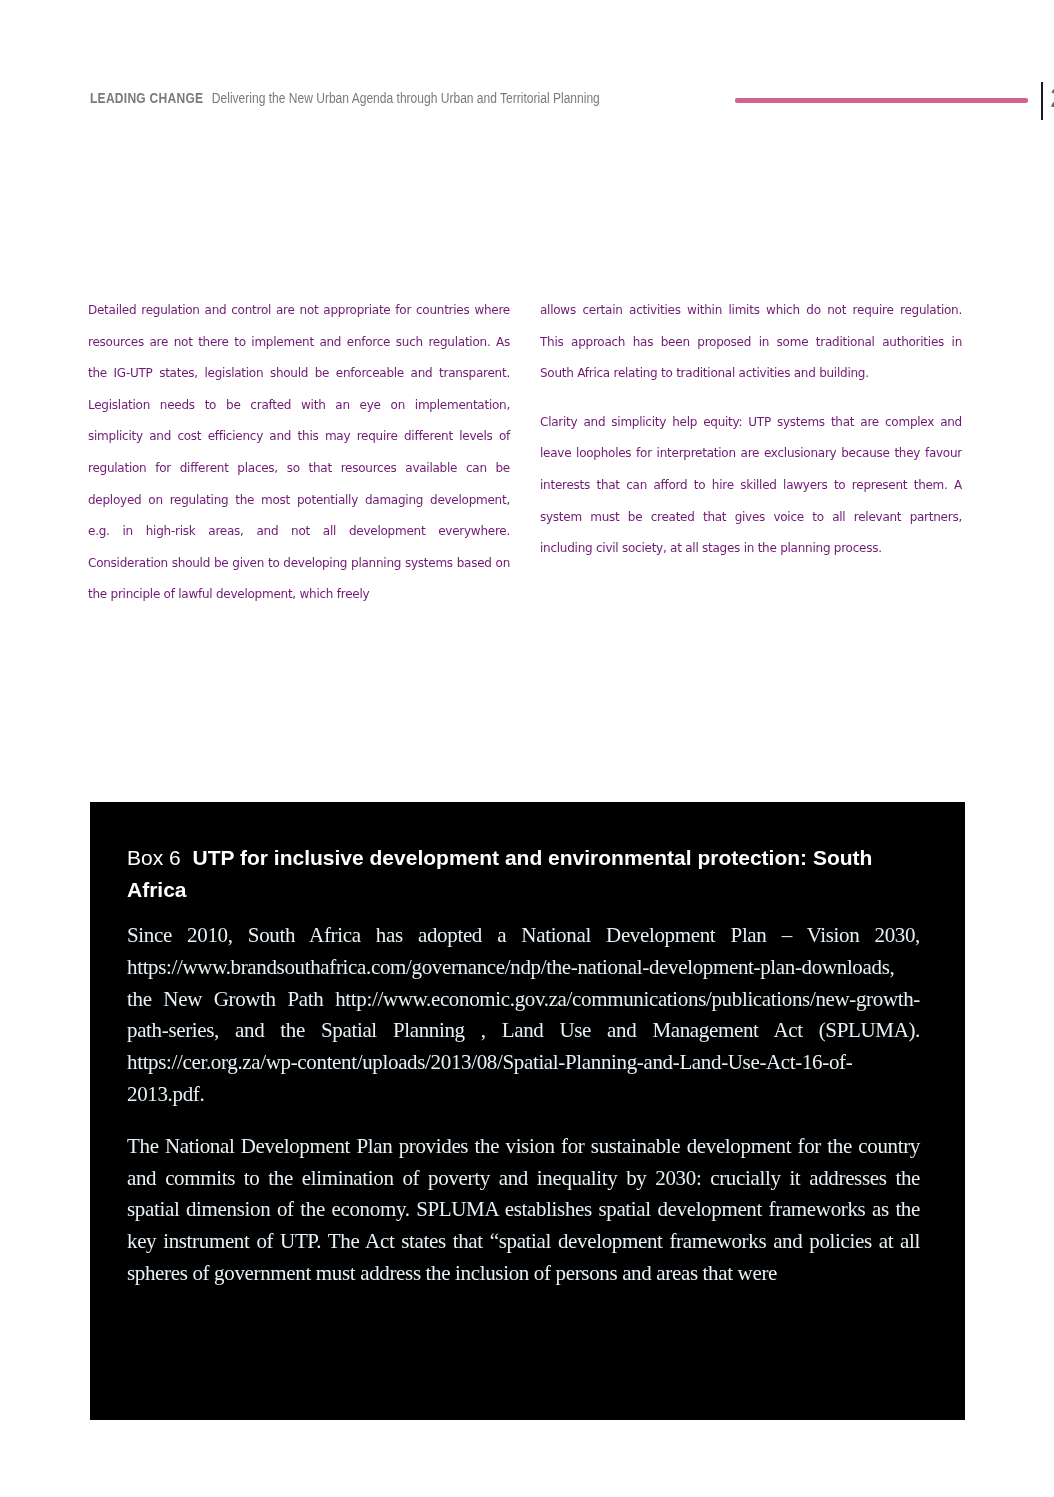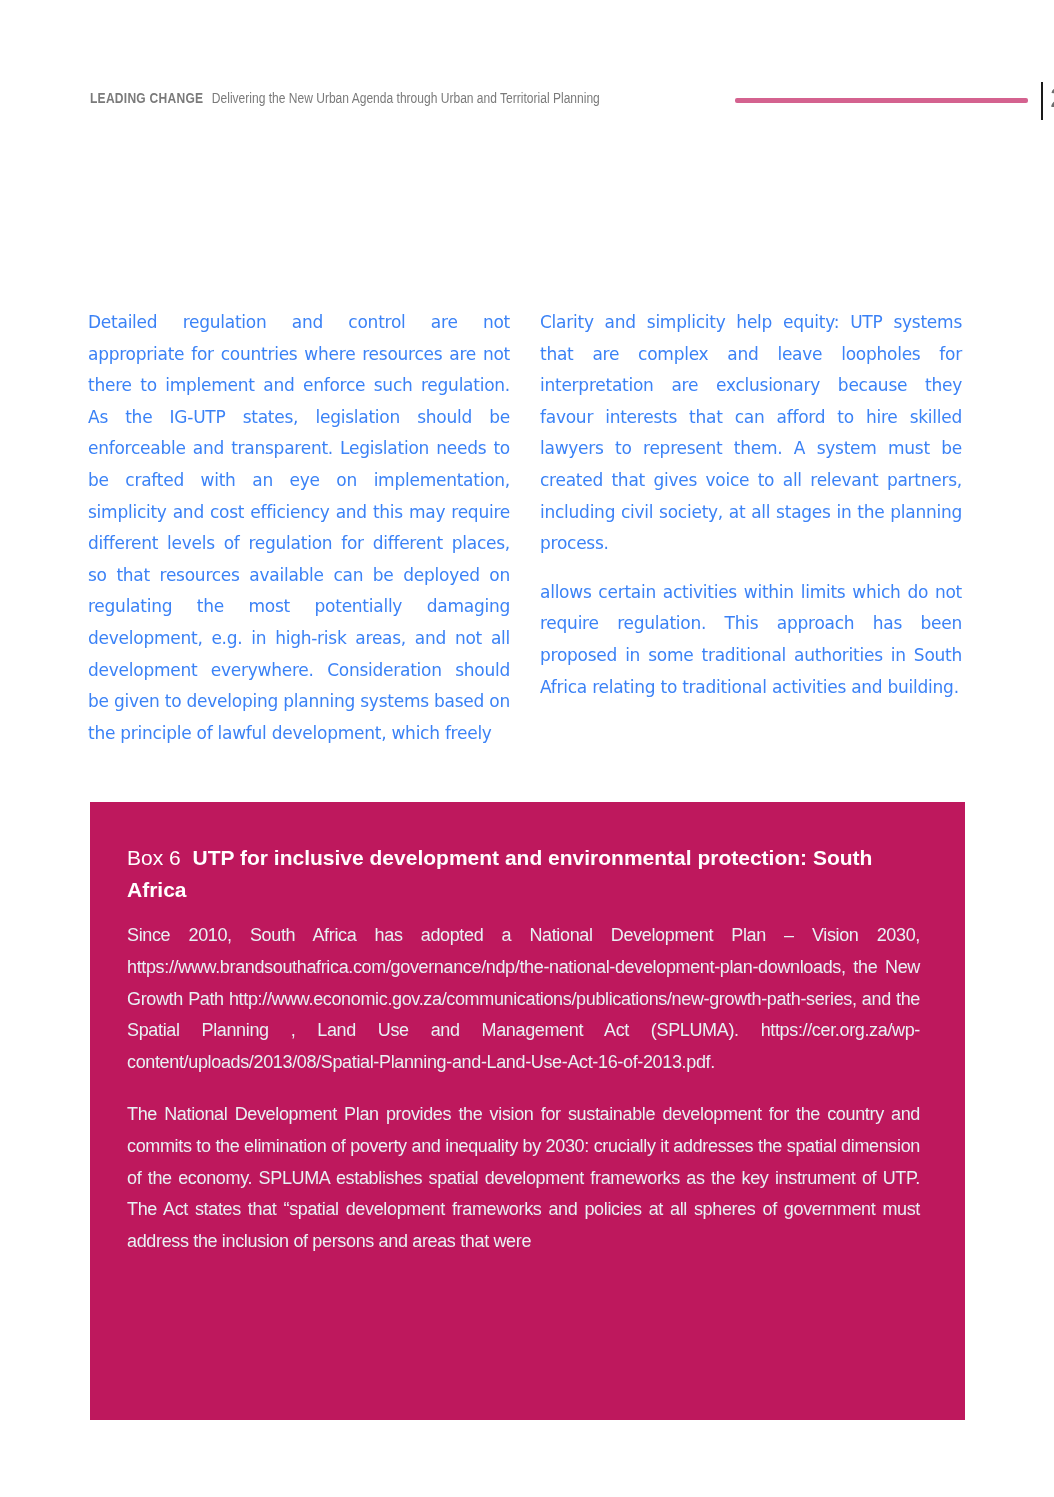--- a/index.html
+++ b/index.html
@@ -16,42 +16,42 @@
     position: absolute; left: 645px; top: 16px; width: 293px; height: 5px;
     border-radius: 2px;
   }
   .header-vline { position: absolute; left: 951px; top: 0; width: 2px; height: 38px; background: #1a1a1a; }
   .page-number {
     position: absolute; left: 960px; top: 0px;
     font-family: "Liberation Sans", sans-serif; font-size: 28px; color: #6e6e6e;
   }
 
   .col {
-    position: absolute; top: 307px; width: 422px;
-    font-family: "DejaVu Sans", sans-serif; font-size: 17px; line-height: 31.6px;
-    color: #3b82f6; text-align: justify; letter-spacing: -0.25px;
+    position: absolute; top: 295px; width: 422px;
+    font-family: "DejaVu Sans", sans-serif; font-size: 12px; line-height: 31.6px;
+    color: #701a75; text-align: justify; letter-spacing: -0.25px;
   }
   .col p { margin: 0 0 17px 0; }
   .col-left { left: 88px; }
   .col-right { left: 540px; }
 
   .box {
     position: absolute; left: 90px; top: 802px; width: 875px; height: 618px;
     overflow: hidden;
   }
   .box-inner { position: absolute; left: 37px; top: 40px; width: 797px; }
   .box-title {
     font-family: "Liberation Sans", sans-serif; font-size: 21px; line-height: 32px;
     color: #ffffff; margin: 0 0 14px 0;
   }
   .box-label { font-weight: normal; margin-right: 6px; }
   .box-title-text { font-weight: bold; }
   .box-body p {
     margin: 0 4px 20px 0;
-    font-family: Liberation Sans, sans-serif; font-size: 18px; line-height: 31.8px;
+    font-family: Liberation Serif, serif; font-size: 21px; line-height: 31.8px;
     text-align: justify; letter-spacing: -0.35px;
   }
 </style>
 </head>
 <body>
 
 <div class="header">
   <div class="header-text">
     <span class="header-brand">LEADING CHANGE</span>
     <span class="header-subtitle">Delivering the New Urban Agenda through Urban and Territorial Planning</span>
@@ -59,25 +59,25 @@
   <div class="header-rule" style="background: rgb(212, 98, 143);"></div>
   <div class="header-vline"></div>
   <div class="page-number">27</div>
 </div>
 
 <div class="col col-left">
   <p>Detailed regulation and control are not appropriate for countries where resources are not there to implement and enforce such regulation. As the IG-UTP states, legislation should be enforceable and transparent. Legislation needs to be crafted with an eye on implementation, simplicity and cost efficiency and this may require different levels of regulation for different places, so that resources available can be deployed on regulating the most potentially damaging development, e.g. in high-risk areas, and not all development everywhere.  Consideration should be given to developing planning systems based on the principle of lawful development, which freely</p>
 </div>
 
 <div class="col col-right">
+  <p>allows certain activities within limits which do not require regulation. This approach has been proposed in some traditional authorities in South Africa relating to traditional activities and building.</p>
   <p>Clarity and simplicity help equity: UTP systems that are complex and leave loopholes for interpretation are exclusionary because they favour interests that can afford to hire skilled lawyers to represent them. A system must be created that gives voice to all relevant partners, including civil society, at all stages in the planning process.</p>
-  <p>allows certain activities within limits which do not require regulation. This approach has been proposed in some traditional authorities in South Africa relating to traditional activities and building.</p>
 </div>
 
-<div class="box" style="background: #be185d;">
+<div class="box" style="background: #000000;">
   <div class="box-inner">
     <h3 class="box-title">
       <span class="box-label">Box 6</span>
       <span class="box-title-text">UTP for inclusive development and environmental protection: South Africa</span>
     </h3>
     <div class="box-body">
       <p style="color: rgb(232, 241, 245);">Since 2010, South Africa has adopted a National Development Plan  – Vision 2030, https://www.brandsouthafrica.com/governance/ndp/the-national-development-plan-downloads, the New Growth Path http://www.economic.gov.za/communications/publications/new-growth-path-series, and the Spatial Planning , Land Use and Management Act (SPLUMA). https://cer.org.za/wp-content/uploads/2013/08/Spatial-Planning-and-Land-Use-Act-16-of-2013.pdf.</p>
       <p style="color: rgb(232, 241, 245);">The National Development Plan provides the vision for sustainable development for the country and commits to the elimination of poverty and inequality by 2030: crucially it addresses the spatial dimension of the economy. SPLUMA establishes spatial development frameworks as the key instrument of UTP. The Act states that “spatial development frameworks and policies at all spheres of government must address the inclusion of persons and areas that were</p>
     </div>
   </div>

